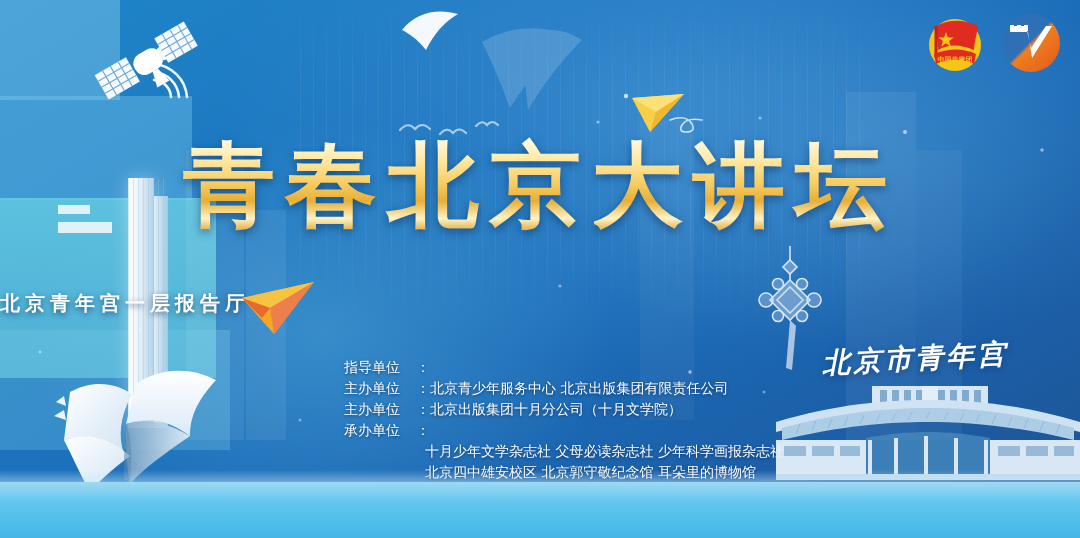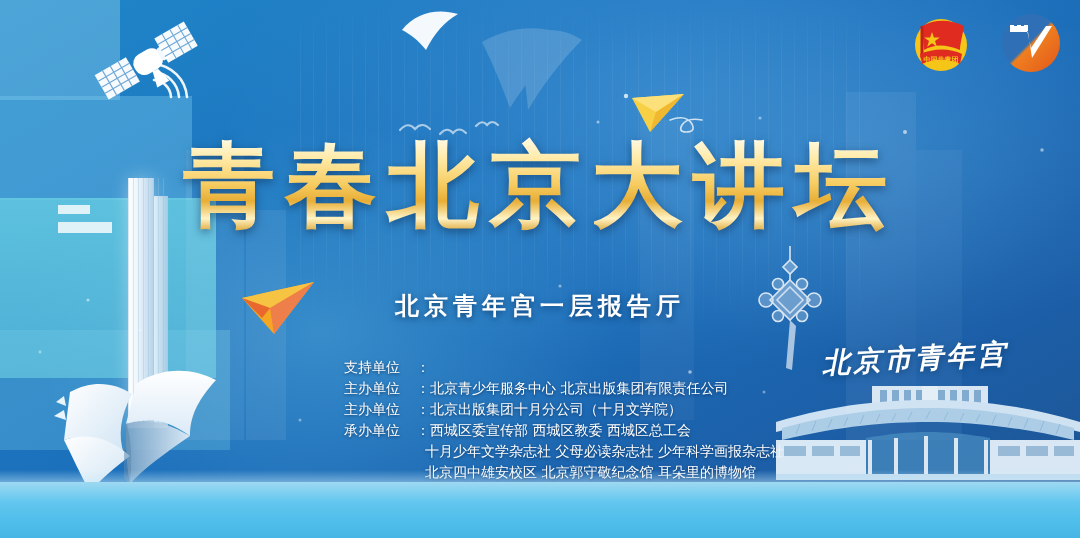--- a/index.html
+++ b/index.html
@@ -103,24 +103,24 @@
     text-align:center;
     font-family:"DejaVu Serif", serif;
     font-weight:700; font-size:92px; letter-spacing:10px; line-height:1.05;
     color:rgba(12,45,85,0.45); white-space:nowrap;
     z-index:-1;
   }
 
   
   .subtitle {
     position:absolute; left:0; right:0; top:290px;
-    text-align:center;
+    text-align:left;
     font-family:Liberation Sans, sans-serif;
     font-weight:700;
-    font-size:24px;
+    font-size:20px;
     letter-spacing:5px;
     color:#ffffff;
     text-shadow:0 2px 6px rgba(8,45,90,0.7);
     white-space:nowrap;
   }
 
   
   .credits {
     position:absolute; left:344px; top:357px;
     font-family:"DejaVu Sans", sans-serif;
@@ -130,21 +130,21 @@
     text-shadow:0 1px 3px rgba(8,40,80,0.75);
     white-space:nowrap;
   }
   .credit-row { display:flex; }
   .credit-label { width:72px; flex:0 0 72px; }
   .credit-colon { flex:0 0 9px; }
   .credit-value { }
   .credit-cont { padding-left:81px; }
 
   
-  .logos { position:absolute; right:18px; top:12px; display:flex; gap:28px; align-items:center; }
+  .logos { position:absolute; right:18px; top:12px; display:flex; gap:14px; align-items:center; }
   .logo { width:62px; height:62px; position:relative; }
 
   
   .calligraphy {
     position:absolute; left:822px; top:340px;
     font-family:"DejaVu Serif", serif;
     font-style:italic;
     font-weight:700;
     font-size:28px;
     letter-spacing:3px;
@@ -247,37 +247,36 @@
   </svg>
 
   <div class="title-shadow">青春北京大讲坛</div>
   <div class="title">青春北京大讲坛</div>
 
   <div class="subtitle">北京青年宫一层报告厅</div>
 
   <div class="credits">
     <div id="credits-list">
         <div class="credit-row">
-          <span class="credit-label">支持单位</span>
+          <span class="credit-label">指导单位</span>
           <span class="credit-colon">：</span>
         </div>
         <div class="credit-row">
           <span class="credit-label">主办单位</span>
           <span class="credit-colon">：</span>
           <span class="credit-value">北京青少年服务中心 北京出版集团有限责任公司</span>
         </div>
         <div class="credit-row">
           <span class="credit-label">主办单位</span>
           <span class="credit-colon">：</span>
           <span class="credit-value">北京出版集团十月分公司（十月文学院）</span>
         </div>
         <div class="credit-row">
           <span class="credit-label">承办单位</span>
           <span class="credit-colon">：</span>
-          <span class="credit-value">西城区委宣传部 西城区教委 西城区总工会</span>
         </div>
         <div class="credit-cont">十月少年文学杂志社 父母必读杂志社 少年科学画报杂志社</div>
         <div class="credit-cont">北京四中雄安校区 北京郭守敬纪念馆 耳朵里的博物馆</div>
       </div>
   </div>
 
   <svg class="plane-a" viewBox="0 0 82 60">
     <path d="M2 20 L74 4 L34 56 Z" fill="#f5a623"></path>
     <path d="M2 20 L74 4 L30 30 Z" fill="#f7c343"></path>
     <path d="M30 30 L74 4 L34 56 Z" fill="#ef7f4a"></path>

